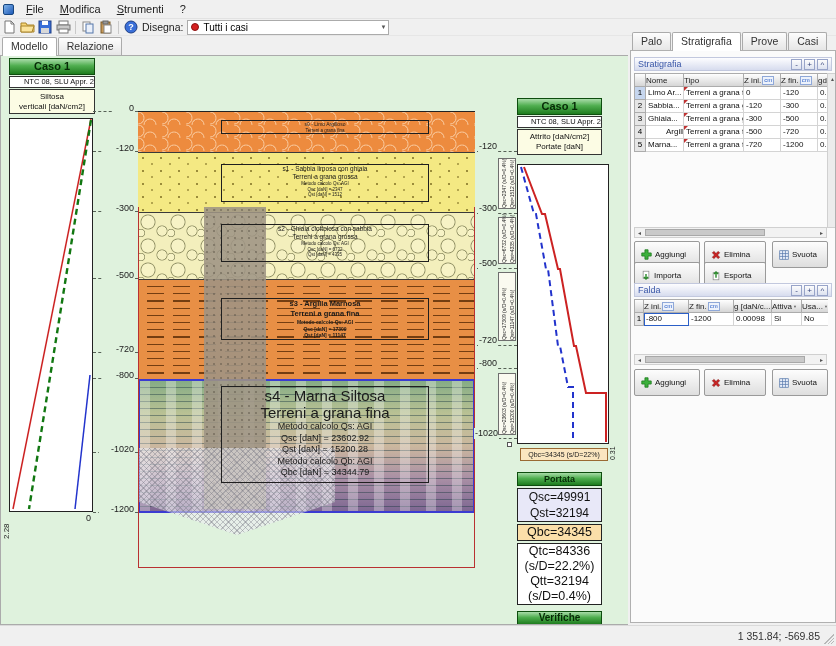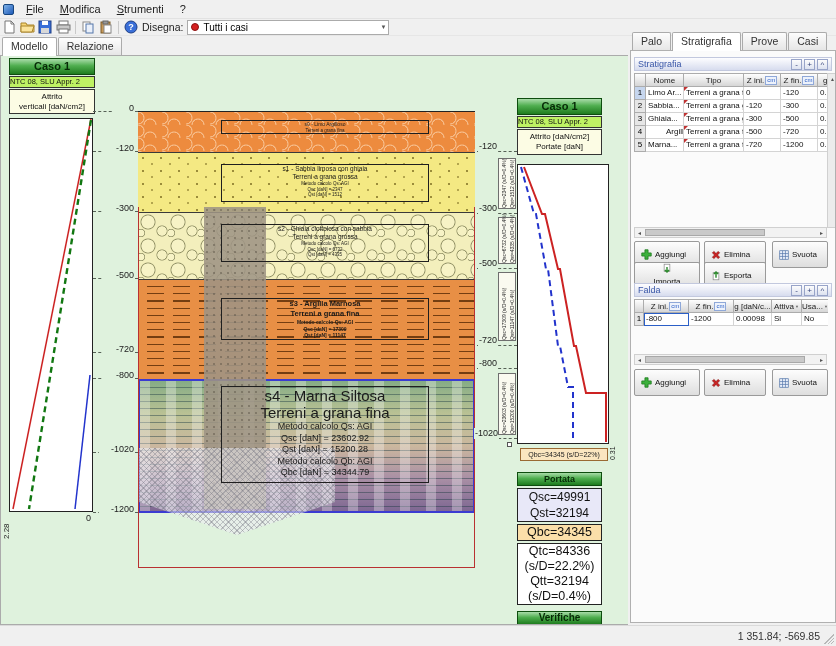--- a/index.html
+++ b/index.html
@@ -20,21 +20,21 @@
 .red-dot { width:8px; height:8px; border-radius:50%; background:#D51F1F; border:1px solid #8A1010; }
 .combo-arrow { position:absolute; right:2px; top:3px; font-size:6px; color:#555; }
 .maintabs { position:absolute; left:2px; top:37px; height:18px; display:flex; }
 .tab { height:18px; padding:2px 8px 0; font-size:10.5px; color:#333; background:linear-gradient(180deg,#FDFDFD,#E6E6E6); border:1px solid #ABABAB; border-bottom:none; margin-right:1px; border-radius:2px 2px 0 0; }
 .tab.active { background:#fff; height:19px; position:relative; z-index:2; }
 
 
 .canvas { position:absolute; left:0; top:55px; width:628px; height:570px; background:#DFF2DD; border:1px solid #ABABAB; border-right:none; overflow:hidden; }
 .abs { position:absolute; }
 .case-header { background:linear-gradient(180deg,#A9DCA9 0%,#4FAE4F 45%,#1E7C1E 100%); border:1px solid #0E4D0E; color:#062A06; font-weight:bold; font-size:11px; text-align:center; line-height:15px; }
-.norm-box { background:#bef264; border:1px solid #333; font-size:7.5px; text-align:left; line-height:10px; color:#111; }
+.norm-box { background:#ffffff; border:1px solid #333; font-size:7.5px; text-align:right; line-height:10px; color:#111; }
 .ctitle-box { background:#FCFCE4; border:1px solid #333; font-size:8px; text-align:center; color:#111; padding-top:2px; line-height:10px; }
 .chartbox { background:#FFFFFF; border:1px solid #222; }
 .dash { height:0; border-top:1px dashed #556055; }
 .dlabel { font-size:9px; color:#222; background:#DFF2DD; padding:0 1px; line-height:11px; }
 .vtext { writing-mode:vertical-rl; transform:rotate(180deg); font-size:8px; color:#222; }
 
 
 .section { position:absolute; left:137px; top:55px; width:337px; height:401px; border-top:1px solid #222; }
 .layer { position:absolute; left:0; width:337px; border-top:1px solid #3A3A3A; }
 .layer-s0 { background-color:#ED8B3E; background-image: radial-gradient(circle 7px at 12px 13px, transparent 5.2px, rgba(255,238,214,.6) 5.8px, transparent 7px), radial-gradient(circle 7px at 0px 6px, transparent 5.2px, rgba(255,238,214,.6) 5.8px, transparent 7px); background-size:24px 13px; }
@@ -57,21 +57,21 @@
 .pbox { border:1px solid #222; text-align:center; color:#111; }
 .handle { width:5px; height:5px; background:#fff; border:1px solid #555; }
 
 
 .rtabs { position:absolute; left:632px; top:32px; height:18px; display:flex; }
 .panel { position:absolute; left:630px; top:50px; width:206px; height:573px; background:#FBFBFB; border:1px solid #B0B0B0; overflow:hidden; }
 .gtitle { position:absolute; height:14px; background:linear-gradient(180deg,#FDFDFF,#D7DCEE); border:1px solid #C2C8DE; color:#3A57A8; font-size:9px; line-height:12px; padding-left:3px; }
 .gmini { position:absolute; top:1px; width:11px; height:11px; background:linear-gradient(180deg,#FCFCFC,#DDE2F0); border:1px solid #98A4C8; color:#33427A; font-size:8px; line-height:9px; text-align:center; }
 .grid { position:absolute; display:flex; flex-direction:column; overflow:hidden; background:#fff; border-left:1px solid #ACACAC; border-top:1px solid #ACACAC; }
 .grow { display:flex; height:13px; flex:none; }
-.gh { background:linear-gradient(180deg,#FEFEFE,#D6D6D6); border-right:1px solid #ACACAC; border-bottom:1px solid #ACACAC; font-size:8px; color:#222; display:flex; align-items:center; justify-content:center; gap:1px; overflow:hidden; white-space:nowrap; flex:none; }
+.gh { background:linear-gradient(180deg,#FEFEFE,#D6D6D6); border-right:1px solid #ACACAC; border-bottom:1px solid #ACACAC; font-size:8px; color:#222; display:flex; align-items:center; justify-content:flex-start; gap:1px; overflow:hidden; white-space:nowrap; flex:none; }
 .gc { font-size:8px; color:#111; padding-left:2px; border-right:1px solid #D4D4D4; border-bottom:1px solid #D4D4D4; white-space:nowrap; overflow:hidden; background:#fff; flex:none; line-height:12px; position:relative; }
 .gn { background:#E6E6E6; border-right:1px solid #ACACAC; border-bottom:1px solid #ACACAC; text-align:center; font-size:8px; line-height:12px; flex:none; }
 .gn.sel { background:#C6D6EE; }
 .redmark::before { content:""; position:absolute; left:0; top:0; border:2.5px solid transparent; border-top-color:#C03333; border-left-color:#C03333; }
 .cell-selected { outline:1.5px solid #2B5FC7; outline-offset:-1.5px; }
 .unit { color:#2B5FC7; border:1px solid #8FA8D8; background:#EDF2FB; font-size:6px; line-height:7px; padding:0 1px; flex:none; }
 .sort { font-size:4px; color:#666; }
 .hscroll { position:absolute; height:11px; background:#F2F2F2; border:1px solid #D0D0D0; }
 .hthumb { position:absolute; top:1px; height:7px; background:#C9C9C9; border:1px solid #A8A8A8; }
 .sarrow { position:absolute; font-size:5px; color:#555; top:2px; }
@@ -156,21 +156,21 @@
   <div class="maintabs">
     <div class="tab active">Modello</div>
     <div class="tab">Relazione</div>
   </div>
 
   <div class="canvas">
 
     <div class="abs case-header" style="left:8px; top:2px; width:86px; height:17px;">Caso 1</div>
     <div class="abs norm-box" style="left:8px; top:20px; width:86px; height:12px;">NTC 08, SLU Appr. 2</div>
     <div class="abs ctitle-box" style="left:8px; top:33px; width:86px; height:25px;">
-      <div>Attrito</div>
+      <div>Siltosa</div>
       <div>verticali [daN/cm2]</div>
     </div>
     <div class="abs chartbox" style="left:8px; top:62px; width:84px; height:394px;">
       <svg width="82" height="392" viewBox="0 0 82 392">
         <polyline points="81,0 3,390" fill="none" stroke="#CC2222" stroke-width="1.5"></polyline>
         <polyline points="81,1 19,390" fill="none" stroke="#117711" stroke-width="2.4" stroke-dasharray="6 4"></polyline>
         <polyline points="80,256 65,390" fill="none" stroke="#2233CC" stroke-width="1.5"></polyline>
       </svg>
     </div>
     <div class="abs vtext" style="left:1px; top:457px; height:26px;">2.28</div>
@@ -398,21 +398,21 @@
         </svg>
         <span>Elimina</span>
       </button>
     <button class="wbtn" style="left:141px; top:190px; width:56px;">
         <svg class="icon" width="10" height="10" viewBox="0 0 14 14">
           <rect x="1" y="1" width="12" height="12" fill="#EAF0FA" stroke="#5577AA"></rect>
           <path d="M1 5h12M1 9h12M5 1v12M9 1v12" stroke="#5577AA" stroke-width="1"></path>
         </svg>
         <span>Svuota</span>
       </button>
-    <button class="wbtn" style="left:3px; top:211px; width:66px;flex-direction:column;">
+    <button class="wbtn" style="left:3px; top:211px; width:66px;">
         <svg class="icon" width="10" height="11" viewBox="0 0 14 14">
           <rect x="3" y="1" width="8" height="10" fill="#fff" stroke="#888"></rect>
           <path d="M7 5v7M4 9l3 3 3-3" fill="none" stroke="#2E8B2E" stroke-width="2"></path>
         </svg>
         <span>Importa</span>
       </button>
     <button class="wbtn" style="left:73px; top:211px; width:62px;">
         <svg class="icon" width="10" height="11" viewBox="0 0 14 14">
           <rect x="3" y="3" width="8" height="10" fill="#fff" stroke="#888"></rect>
           <path d="M7 10V2M4 5l3-3 3 3" fill="none" stroke="#2E8B2E" stroke-width="2"></path>

